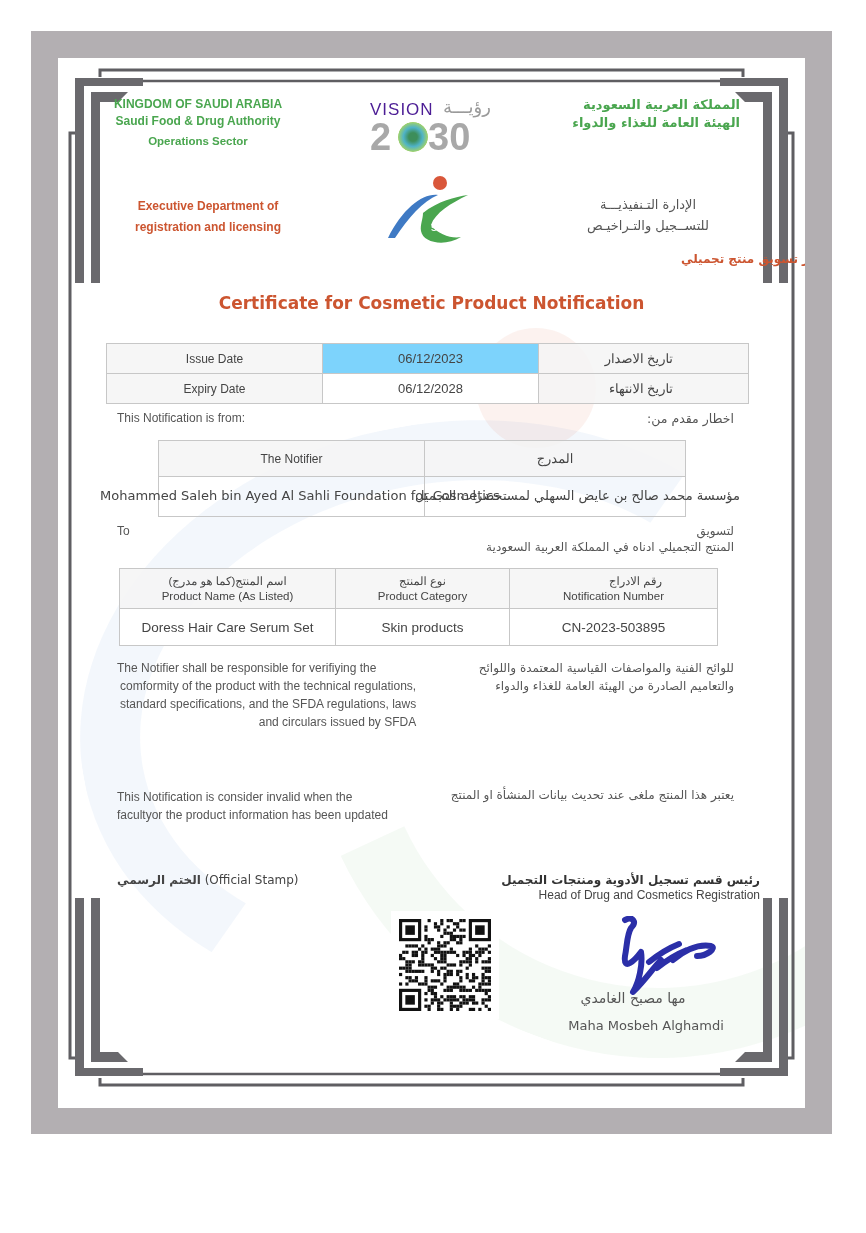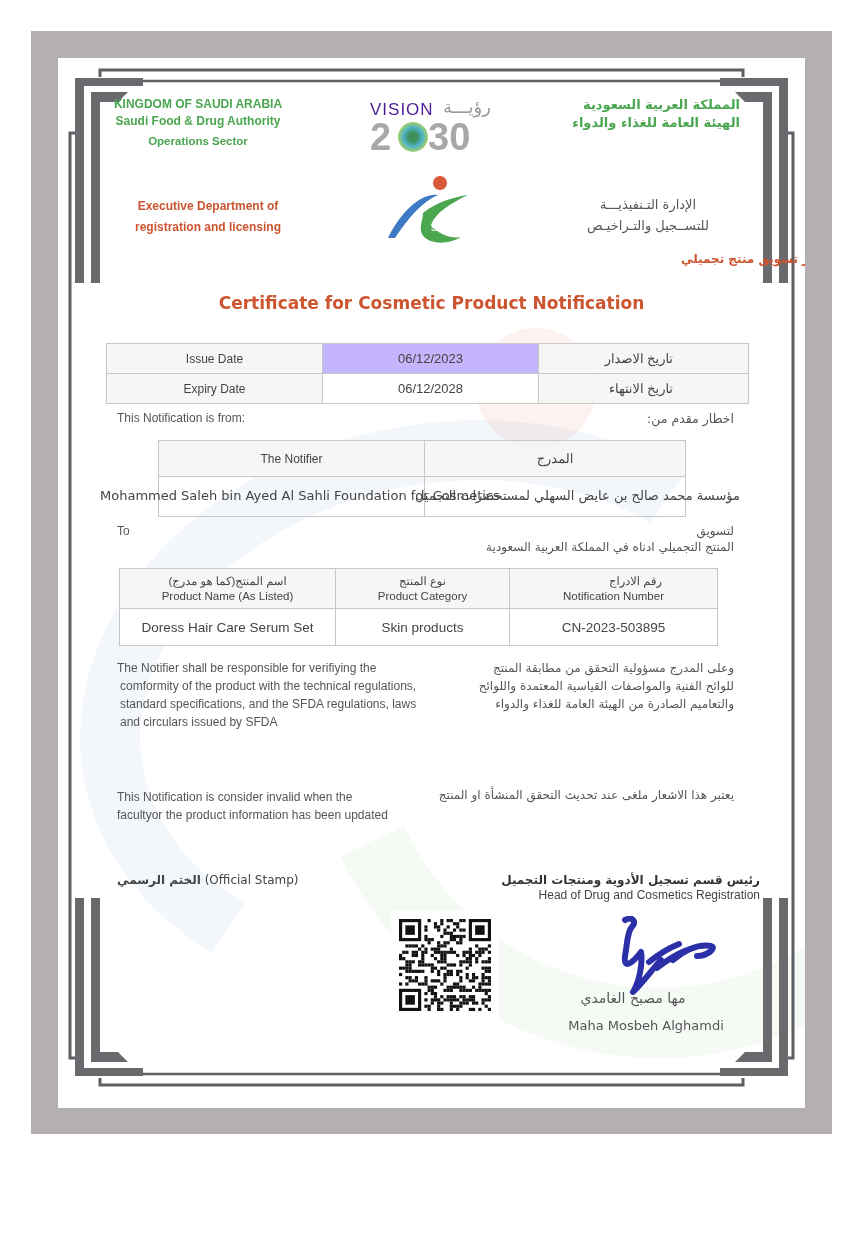--- a/index.html
+++ b/index.html
@@ -92,21 +92,21 @@
     <div>للتســجيل والتـراخيـص</div>
   </div>
 
   <div class="abs orange" style="left:0;top:194px;width:747px;text-align:right;font-size:12px;font-weight:bold;direction:rtl;padding-left:33px;">اخطار تسويق منتج تجميلي</div>
   <div class="abs orange" style="left:0;top:235px;width:747px;text-align:center;font-size:17px;font-weight:bold;">Certificate for Cosmetic Product Notification</div>
 
   <table class="grid sf" style="left:48px;top:285px;width:643px;background:rgba(245,245,245,0.85);">
     <tbody>
         <tr style="height:30px;">
       <td style="width:213px;font-size:12px;">Issue Date</td>
-      <td style="width:213px;font-size:13px;background:#c4b5fd;">06/12/2023</td>
+      <td style="width:213px;font-size:13px;background:#7dd3fc;">06/12/2023</td>
       <td style="font-size:13px;direction:rtl;text-align:right;padding-right:75px;">تاريخ الاصدار</td>
     </tr>
     <tr style="height:30px;">
       <td style="font-size:12px;">Expiry Date</td>
       <td style="font-size:13px;background:#fff;">06/12/2028</td>
       <td style="font-size:13px;direction:rtl;text-align:right;padding-right:75px;">تاريخ الانتهاء</td>
     </tr>
   </tbody>
     </table>
 
@@ -157,33 +157,32 @@
       <td style="font-size:13.5px;">Skin products</td>
       <td style="font-size:13.5px;">CN-2023-503895</td>
     </tr>
   </tbody>
     </table>
 
   <div class="abs sf grey" style="left:59px;top:601px;font-size:12px;line-height:18px;white-space:nowrap;">
     <div>The Notifier shall be responsible for verifiying the</div>
     <div style="padding-left:3px;">comformity of the product with the technical regulations,</div>
     <div style="padding-left:3px;">standard specifications, and the SFDA regulations, laws</div>
-    <div style="padding-left:3px;">and circulars issued by SFDA</div>
+    <div style="padding-left:3px;text-align:right;">and circulars issued by SFDA</div>
   </div>
   <div class="abs grey" style="left:390px;top:601px;width:286px;text-align:right;direction:rtl;font-size:12px;line-height:18px;white-space:nowrap;">
-    <div>وعلى المدرج مسؤولية التحقق من مطابقة المنتج</div>
     <div>للوائح الفنية والمواصفات القياسية المعتمدة واللوائح</div>
     <div>والتعاميم الصادرة من الهيئة العامة للغذاء والدواء</div>
   </div>
 
   <div class="abs sf grey" style="left:59px;top:730px;font-size:12px;line-height:18px;white-space:nowrap;">
     <div>This Notification is consider invalid when the</div>
     <div>facultyor the product information has been updated</div>
   </div>
-  <div class="abs grey" style="left:350px;top:730px;width:326px;text-align:right;direction:rtl;font-size:12px;white-space:nowrap;">يعتبر هذا الاشعار ملغى عند تحديث التحقق المنشأة او المنتج</div>
+  <div class="abs grey" style="left:350px;top:730px;width:326px;text-align:right;direction:rtl;font-size:12px;white-space:nowrap;">يعتبر هذا المنتج ملغى عند تحديث بيانات المنشأة او المنتج</div>
 
   <div class="abs" style="left:59px;top:815px;font-size:12px;color:#444;white-space:nowrap;">
     <b>الختم الرسمي</b>
     <span>(Official Stamp)</span>
   </div>
 
 
   <div class="abs" style="left:333px;top:853px;width:108px;height:108px;background:#fff;">
     <svg id="qr" width="92" height="92" viewBox="0 0 29 29" style="margin:8px;">
         <rect x="9" y="0" width="1" height="1" fill="#111"></rect>

